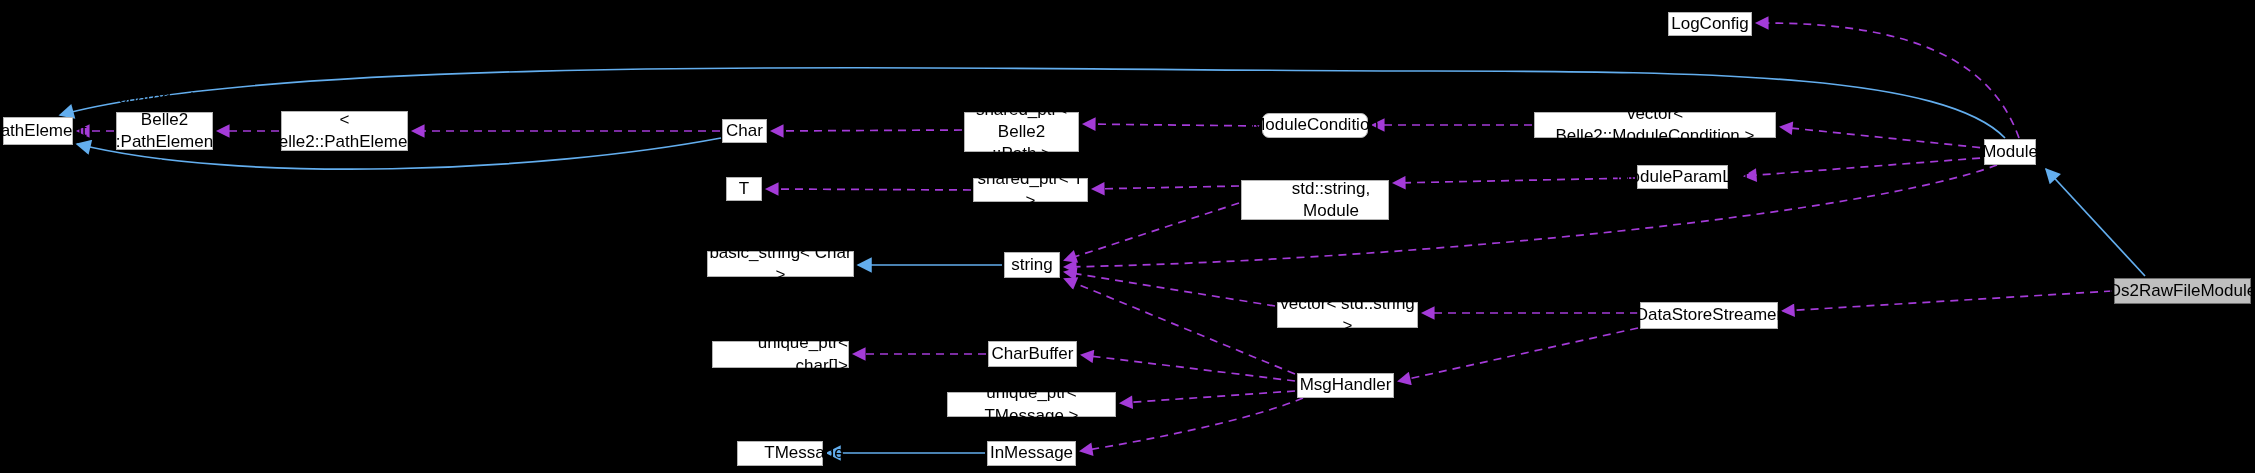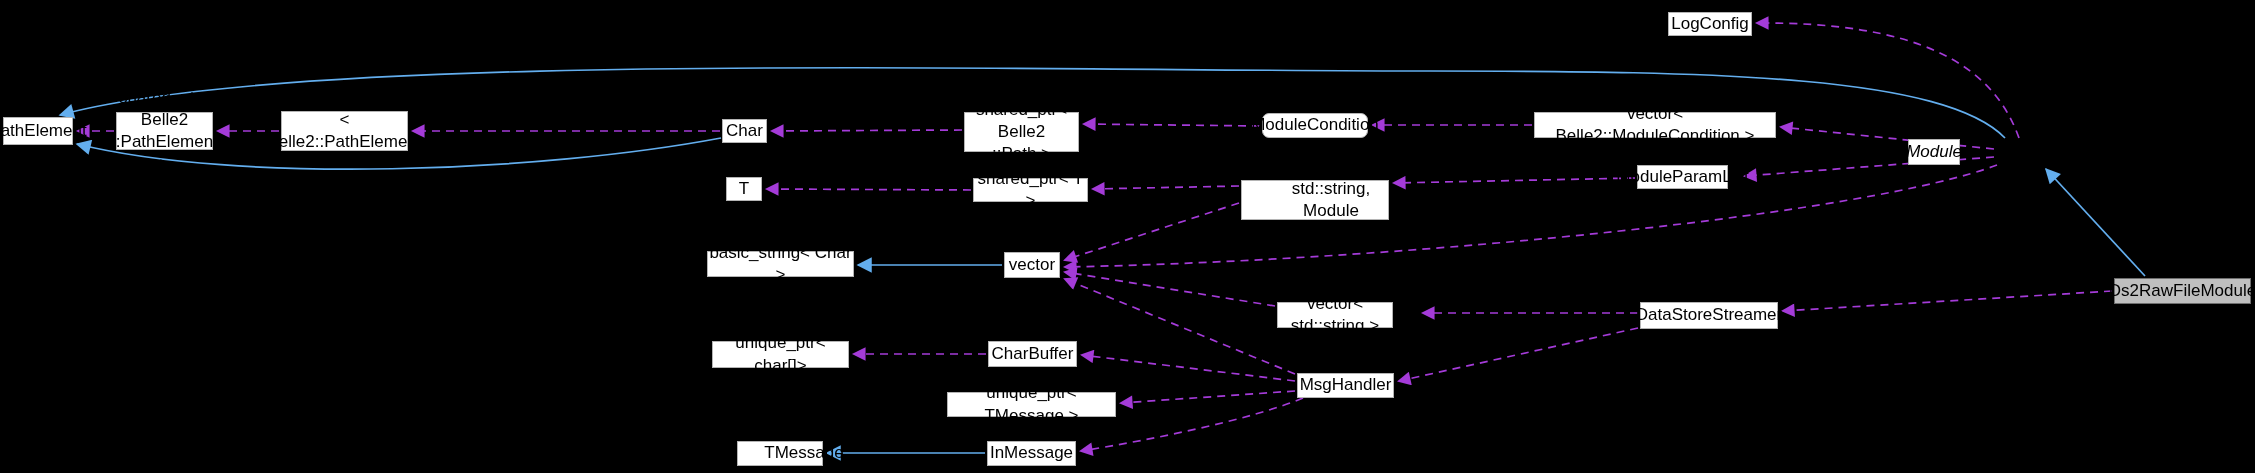--- a/index.html
+++ b/index.html
@@ -82,31 +82,31 @@
       <div class="node" style="left: 116px; top: 112px; width: 97px; height: 38px;">shared_ptr&lt; Belle2
 ::PathElement &gt;</div>
       <div class="node" style="left: 281px; top: 111px; width: 127px; height: 40px;">list&lt; std::shared_ptr
 &lt; Belle2::PathElement &gt; &gt;</div>
       <div class="node" style="left: 722px; top: 119px; width: 45px; height: 24px;">Char</div>
       <div class="node" style="left: 964px; top: 112px; width: 115px; height: 40px;">shared_ptr&lt; Belle2
 ::Path &gt;</div>
       <div class="node" style="left: 1262px; top: 113px; width: 106px; height: 25px; border-radius: 7px;">ModuleCondition</div>
       <div class="node" style="left: 1534px; top: 112px; width: 242px; height: 26px;">vector&lt; Belle2::ModuleCondition &gt;</div>
       <div class="node" style="left: 1668px; top: 12px; width: 84px; height: 24px;">LogConfig</div>
-      <div class="node" style="left: 1908px; top: 139px; width: 52px; height: 26px; font-style: italic;">Module</div>
+      <div class="node" style="left: 1984px; top: 139px; width: 52px; height: 26px;">Module</div>
       <div class="node" style="left: 726px; top: 177px; width: 36px; height: 24px;">T</div>
       <div class="node" style="left: 973px; top: 178px; width: 115px; height: 24px;">shared_ptr&lt; T &gt;</div>
       <div class="node" style="left: 1241px; top: 180px; width: 148px; height: 40px; padding-left: 32px;">map&lt; std::string, Module
 ParamPtr &gt;</div>
       <div class="node" style="left: 1637px; top: 165px; width: 91px; height: 24px;">ModuleParamList</div>
       <div class="node" style="left: 707px; top: 251px; width: 147px; height: 26px;">basic_string&lt; Char &gt;</div>
-      <div class="node" style="left: 1004px; top: 252px; width: 56px; height: 26px;">vector</div>
-      <div class="node" style="left: 1277px; top: 302px; width: 116px; height: 26px;">vector&lt; std::string &gt;</div>
+      <div class="node" style="left: 1004px; top: 252px; width: 56px; height: 26px;">string</div>
+      <div class="node" style="left: 1277px; top: 302px; width: 141px; height: 26px;">vector&lt; std::string &gt;</div>
       <div class="node" style="left: 1640px; top: 302px; width: 138px; height: 27px;">DataStoreStreamer</div>
       <div class="node highlighted" style="left: 2114px; top: 278px; width: 137px; height: 26px;">Ds2RawFileModule</div>
-      <div class="node" style="left: 712px; top: 341px; width: 137px; height: 27px;">unique_ptr&lt; char[]&gt;</div>
+      <div class="node" style="left: 712px; top: 341px; width: 137px; height: 27px; text-align: right;">unique_ptr&lt; char[]&gt;</div>
       <div class="node" style="left: 988px; top: 341px; width: 89px; height: 26px;">CharBuffer</div>
       <div class="node" style="left: 947px; top: 392px; width: 169px; height: 25px;">unique_ptr&lt; TMessage &gt;</div>
       <div class="node" style="left: 1297px; top: 373px; width: 97px; height: 25px;">MsgHandler</div>
       <div class="node" style="left: 737px; top: 441px; width: 86px; height: 25px; padding-left: 48px;">TMessage</div>
       <div class="node" style="left: 987px; top: 441px; width: 89px; height: 25px;">InMessage</div>
     </div>
 </div>
 
 </body></html>

